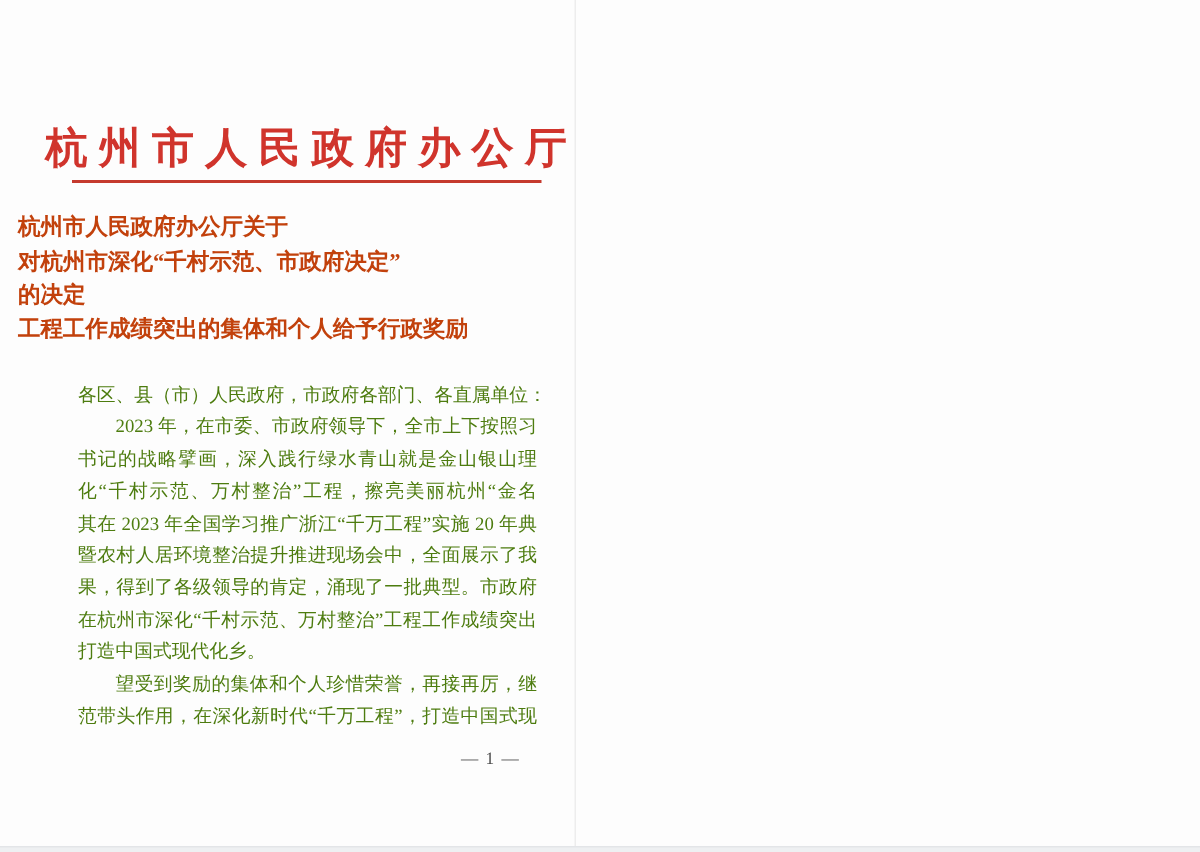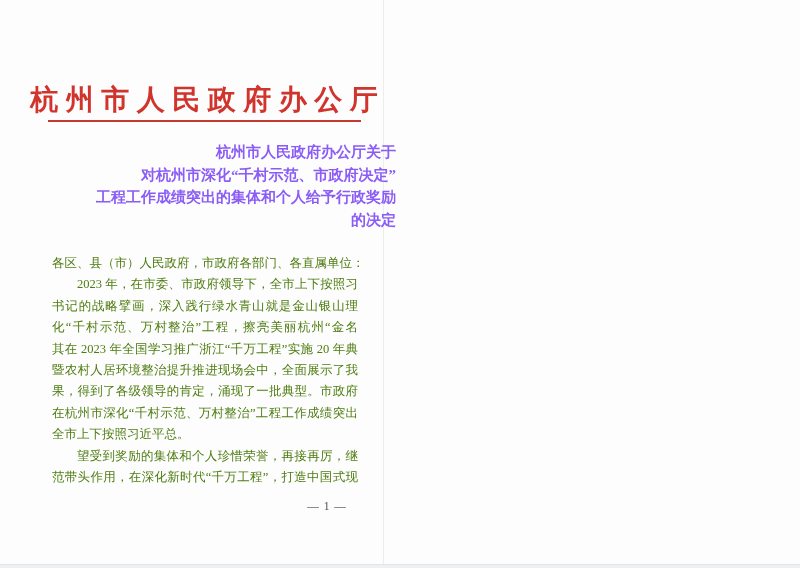--- a/index.html
+++ b/index.html
@@ -36,22 +36,22 @@
     color: #d0342c;
     line-height: 34px;
     white-space: nowrap;
   }
   .red-rule {
     position: absolute; left: 48px; top: 120px;
     width: 313px; height: 2px; background: #c53a2e;
   }
   .doc-title {
     position: absolute; left: 12px; top: 141px; width: 384px;
-    text-align: right;
-    font-size: 15px; font-weight: bold; color: #8b5cf6;
+    text-align: left;
+    font-size: 15px; font-weight: bold; color: #c2410c;
     line-height: 22.5px;
   }
   .body-block {
     position: absolute; left: 52px; top: 253px; width: 306px;
     font-size: 12.5px; line-height: 21.4px; color: #4d7c0f;
   }
   .body-line { height: 21.4px; white-space: nowrap; }
   .body-line.fill { text-align: justify; text-align-last: justify; white-space: normal; overflow: hidden; }
   .body-line.indent { text-indent: 2em; }
 
@@ -69,34 +69,34 @@
 
   <div class="page-divider"></div>
 
   <section class="page left">
     <h1 class="masthead">杭州市人民政府办公厅</h1>
     <div class="red-rule"></div>
 
     <div class="doc-title">
       <div>杭州市人民政府办公厅关于</div>
       <div>对杭州市深化“千村示范、市政府决定”</div>
+      <div>的决定</div>
       <div>工程工作成绩突出的集体和个人给予行政奖励</div>
-      <div>的决定</div>
     </div>
 
     <div class="body-block">
       <div class="body-line">各区、县（市）人民政府，市政府各部门、各直属单位：</div>
       <div class="body-line fill indent">2023 年，在市委、市政府领导下，全市上下按照习近平总</div>
       <div class="body-line fill">书记的战略擘画，深入践行绿水青山就是金山银山理念，持续深</div>
       <div class="body-line fill">化“千村示范、万村整治”工程，擦亮美丽杭州“金名片”。尤</div>
       <div class="body-line fill">其在 2023 年全国学习推广浙江“千万工程”实施 20 年典型经验</div>
       <div class="body-line fill">暨农村人居环境整治提升推进现场会中，全面展示了我市建设成</div>
       <div class="body-line fill">果，得到了各级领导的肯定，涌现了一批典型。市政府决定，对</div>
       <div class="body-line fill">在杭州市深化“千村示范、万村整治”工程工作成绩突出的集体</div>
-      <div class="body-line">全市上下按照习近平总。</div>
+      <div class="body-line">打造中国式现代化乡。</div>
       <div class="body-line fill indent">望受到奖励的集体和个人珍惜荣誉，再接再厉，继续发挥模</div>
       <div class="body-line fill">范带头作用，在深化新时代“千万工程”，打造中国式现代化乡</div>
     </div>
 
     <div class="pageno left-no">— 1 —</div>
   </section>
 
   <section class="page right">
     
 

